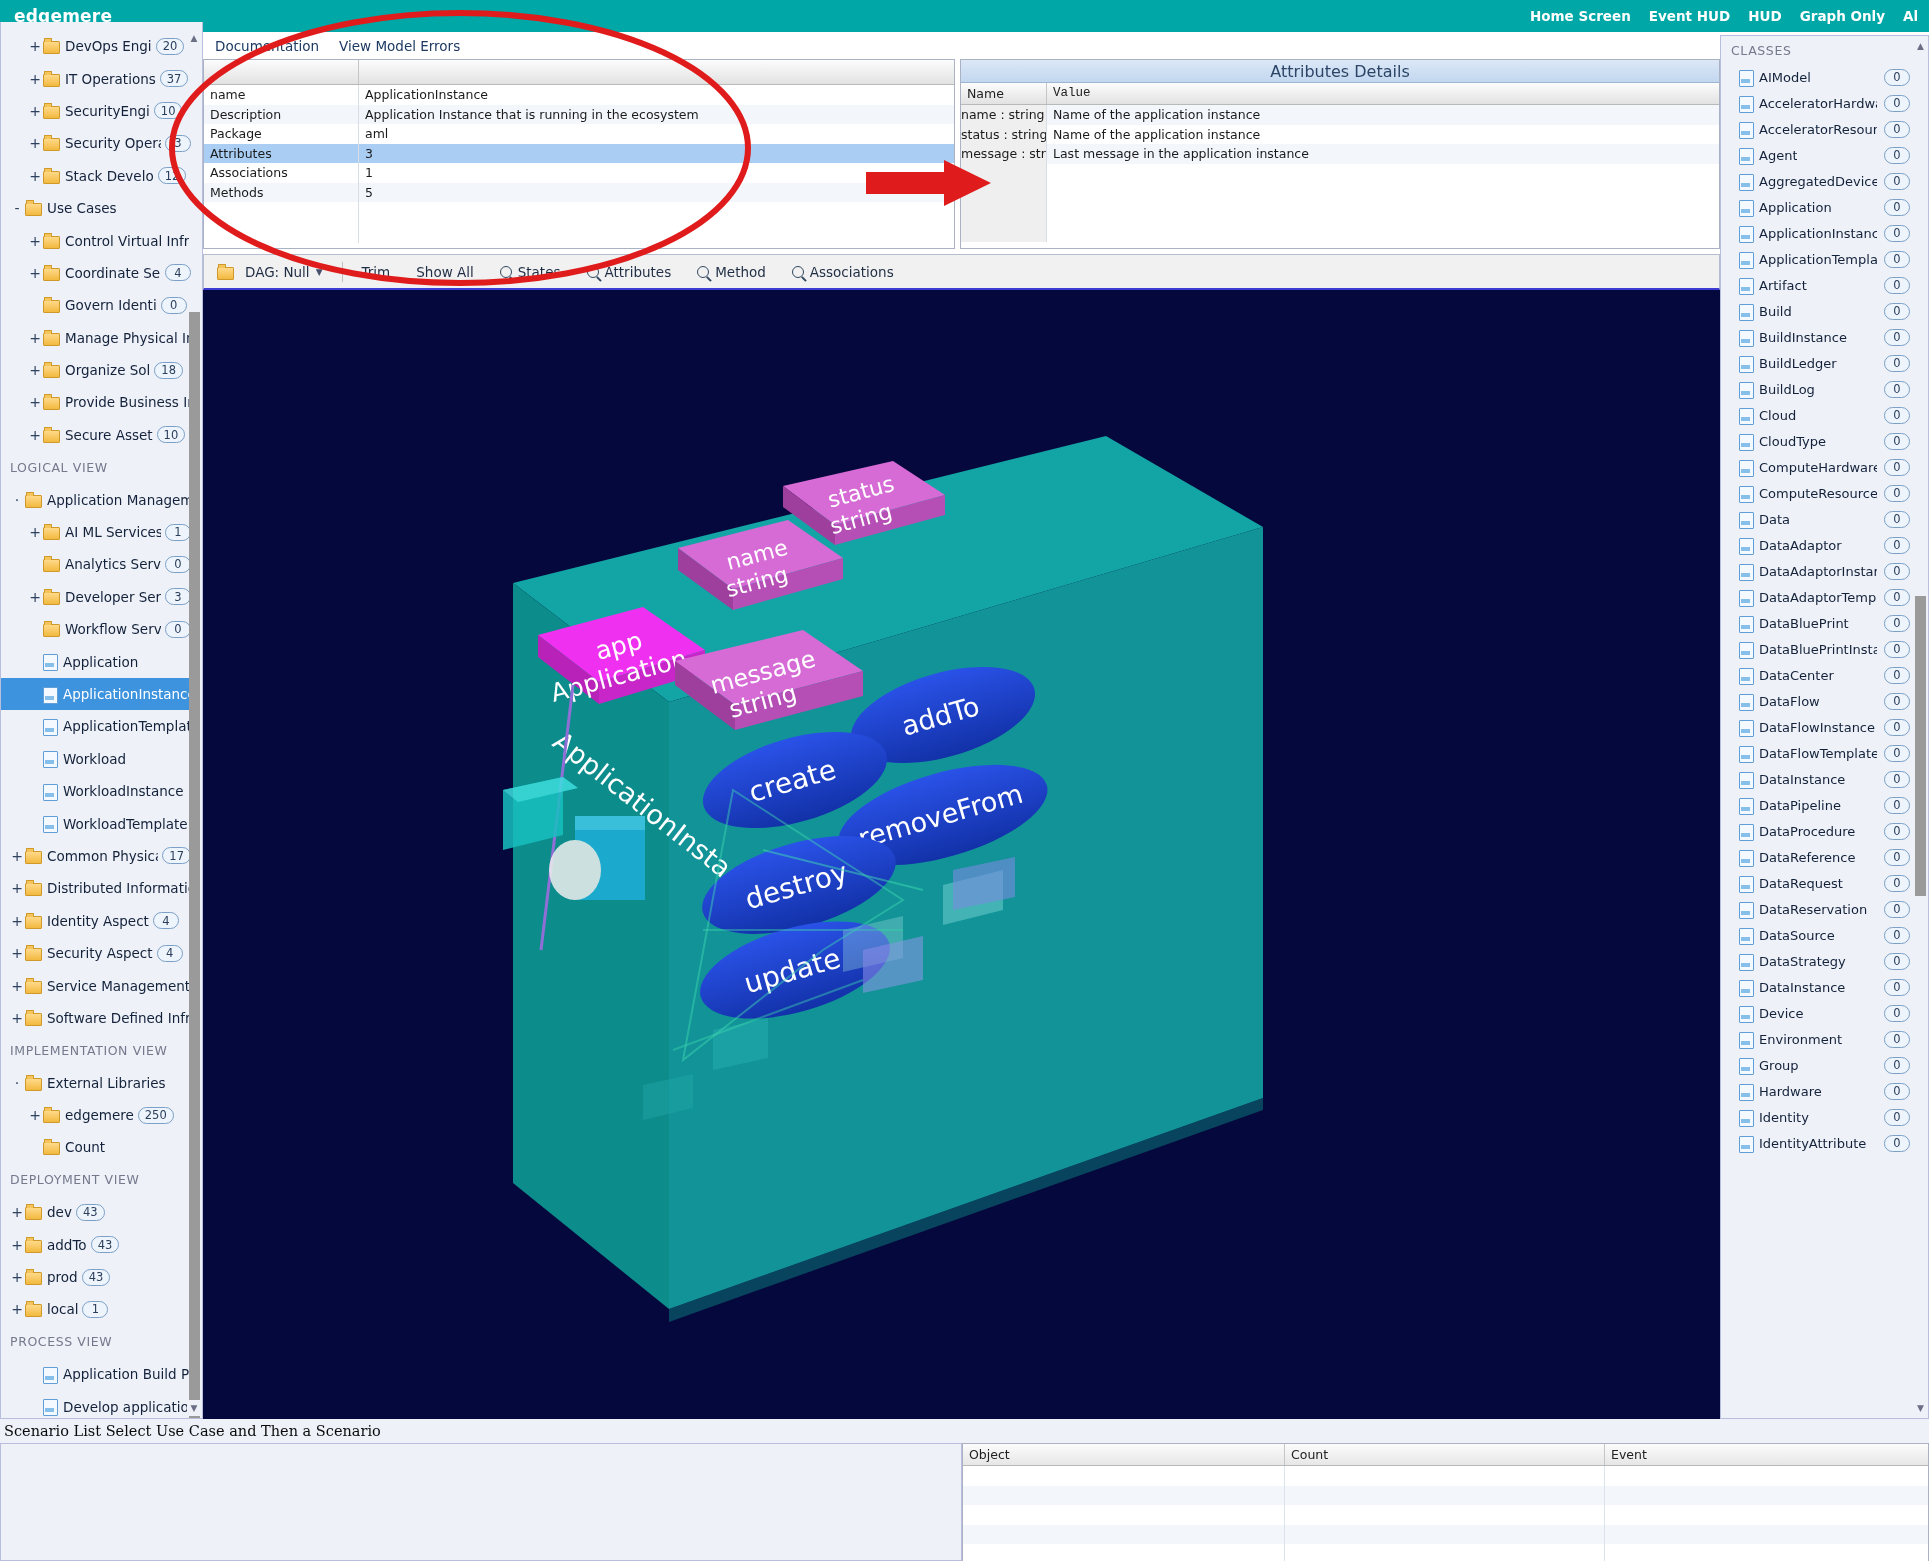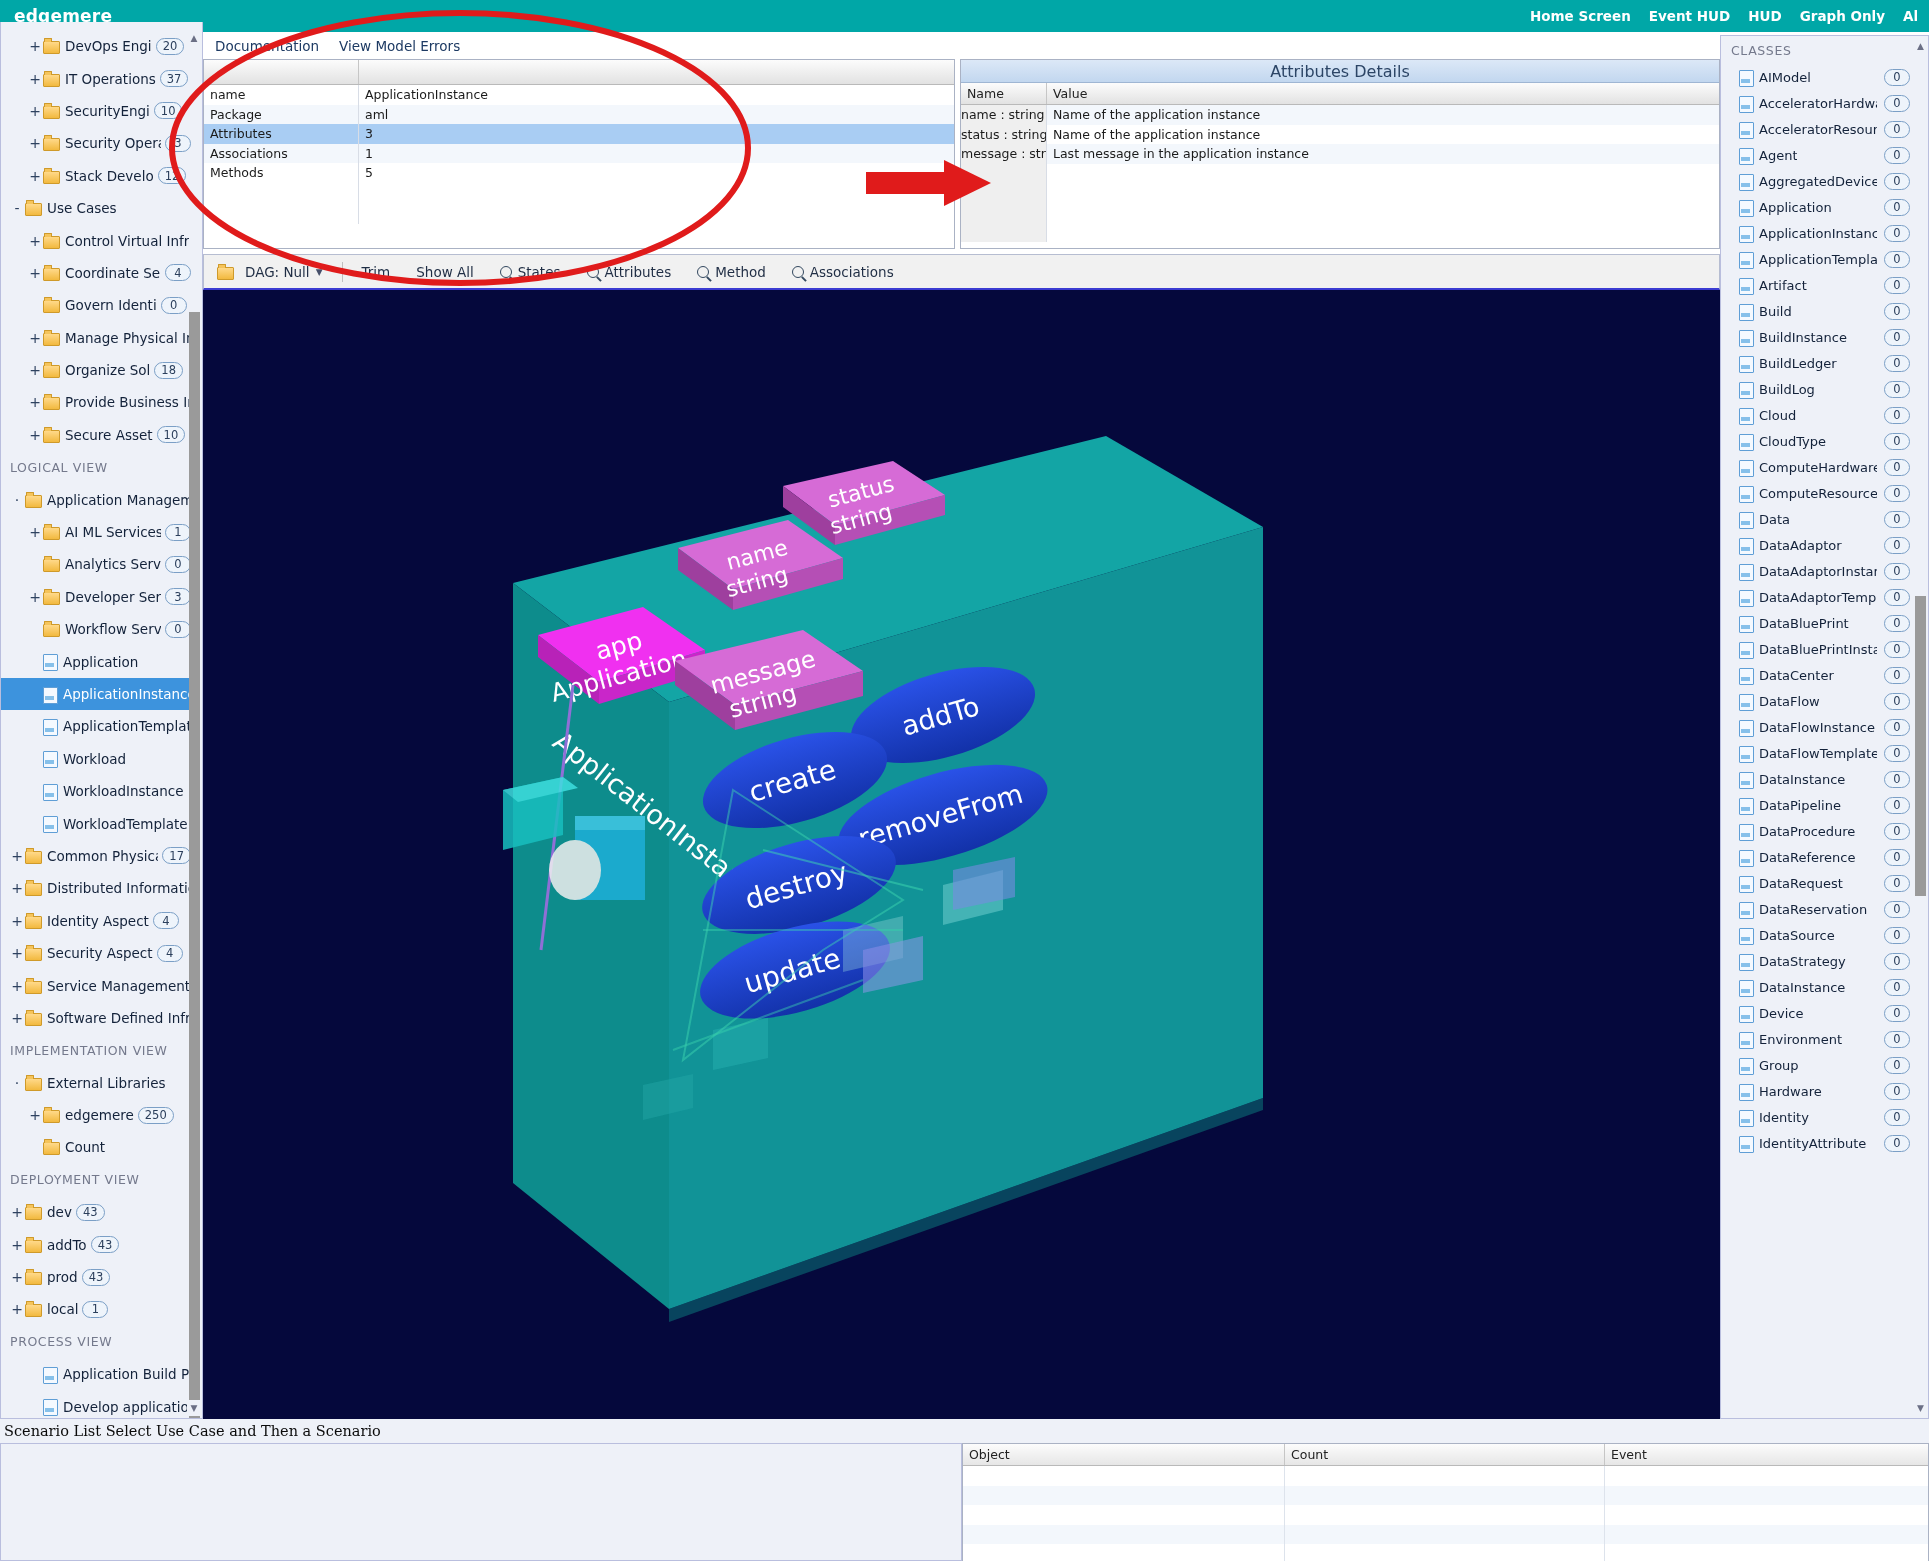--- a/index.html
+++ b/index.html
@@ -120,21 +120,21 @@
     height: 23px; background: linear-gradient(#dce8f7, #c2d7ef);
     border-bottom: 1px solid #9fb6d3; color: #2c4566; font-size: 16px;
     display: flex; align-items: center; justify-content: center;
   }
   .attr-head {
     display: flex; height: 22px;
     background: linear-gradient(#fcfcfc, #e2e2e2); border-bottom: 1px solid #b9b9b9;
     font-size: 12.5px; color: #222;
   }
   .attr-head .n { width: 86px; padding: 3px 0 0 6px; border-right: 1px solid #c6c6c6; }
-  .attr-head .v { flex: 1; padding: 3px 0 0 6px; }
+  .attr-head .v { flex: 1; padding: 3px 0 0 6px; font-family: Liberation Mono, monospace; }
   .attr-row { display: flex; height: 19.5px; font-size: 12.5px; color: #1b1b1b; }
   .attr-row:nth-child(odd) { background: #f3f7fc; }
   .attr-row:nth-child(even) { background: #ffffff; }
   .attr-row .n {
     width: 86px; padding: 2px 4px 0 0; text-align: right;
     border-right: 1px solid #d8dde6; background: #efefef; overflow: hidden; white-space: nowrap;
   }
   .attr-row .v { flex: 1; padding: 2px 0 0 6px; overflow: hidden; white-space: nowrap; }
   .attr-empty { display: flex; height: 19.5px; }
   .attr-empty .n { width: 86px; border-right: 1px solid #d8dde6; background: #efefef; }
@@ -474,20 +474,24 @@
 
     <div class="detail-table">
       <div class="dt-head">
         <div class="c1"></div>
         <div class="c2"></div>
       </div>
       <div id="detail-rows">
           <div class="dt-row">
             <div class="c1">name</div>
             <div class="c2">ApplicationInstance</div>
+          </div>
+          <div class="dt-row">
+            <div class="c1">Description</div>
+            <div class="c2">Application Instance that is running in the ecosystem</div>
           </div>
           <div class="dt-row">
             <div class="c1">Package</div>
             <div class="c2">aml</div>
           </div>
           <div class="dt-row hl">
             <div class="c1">Attributes</div>
             <div class="c2">3</div>
           </div>
           <div class="dt-row">

